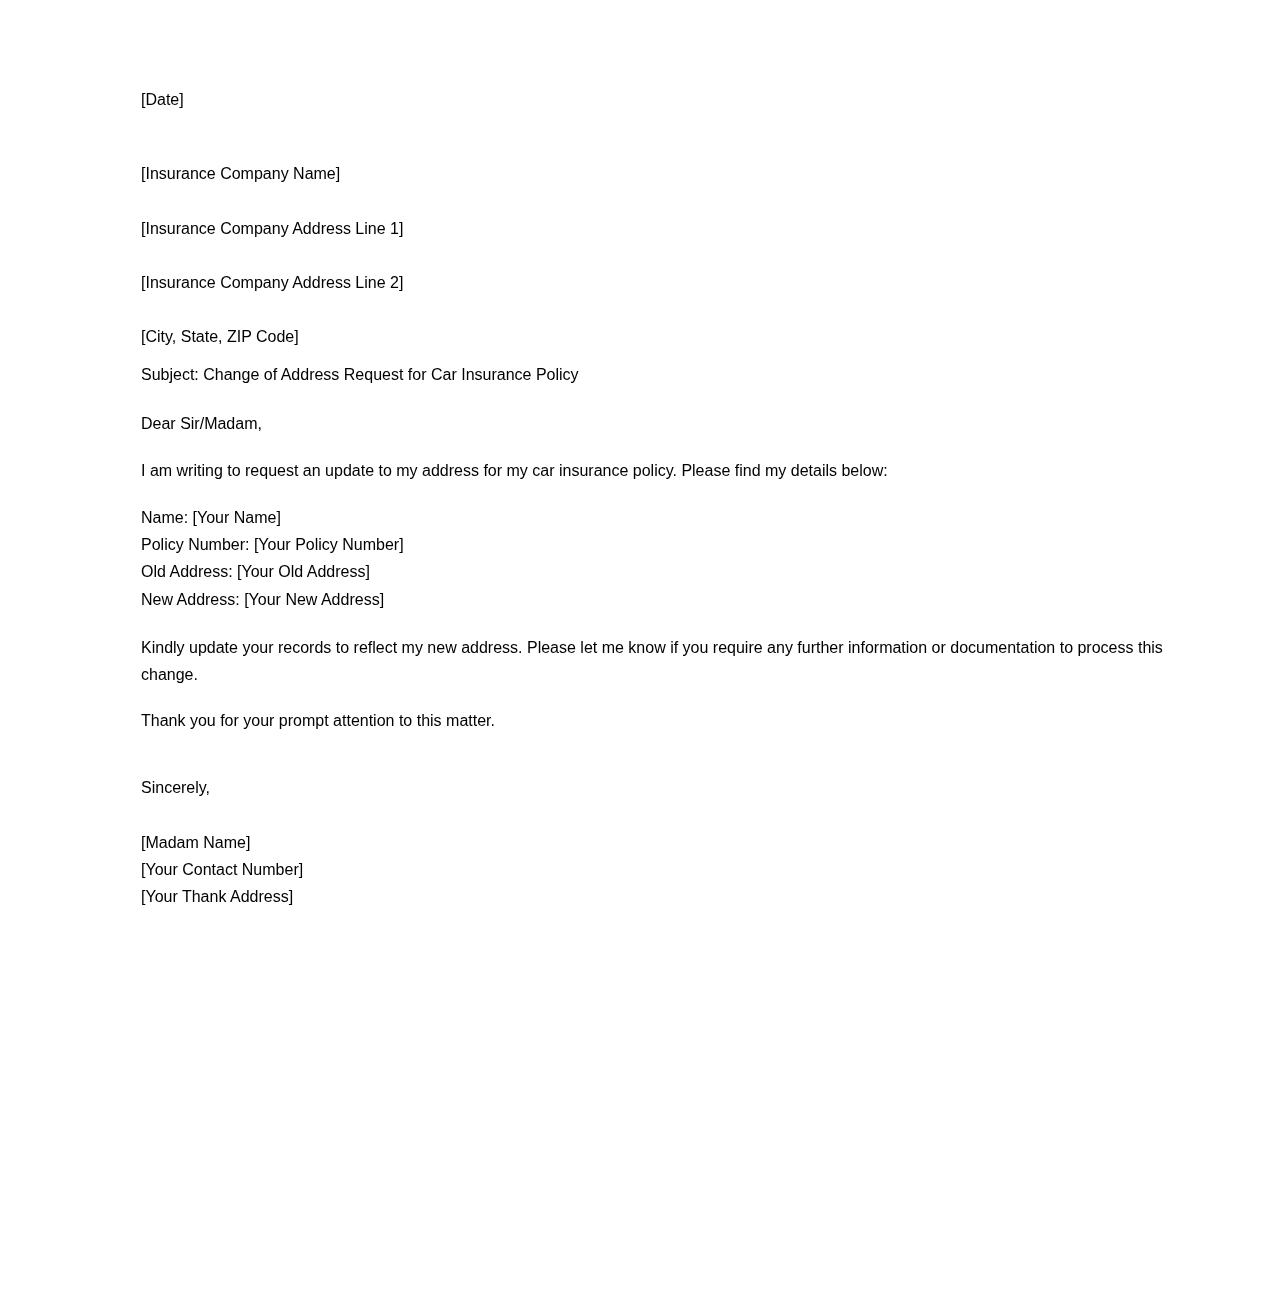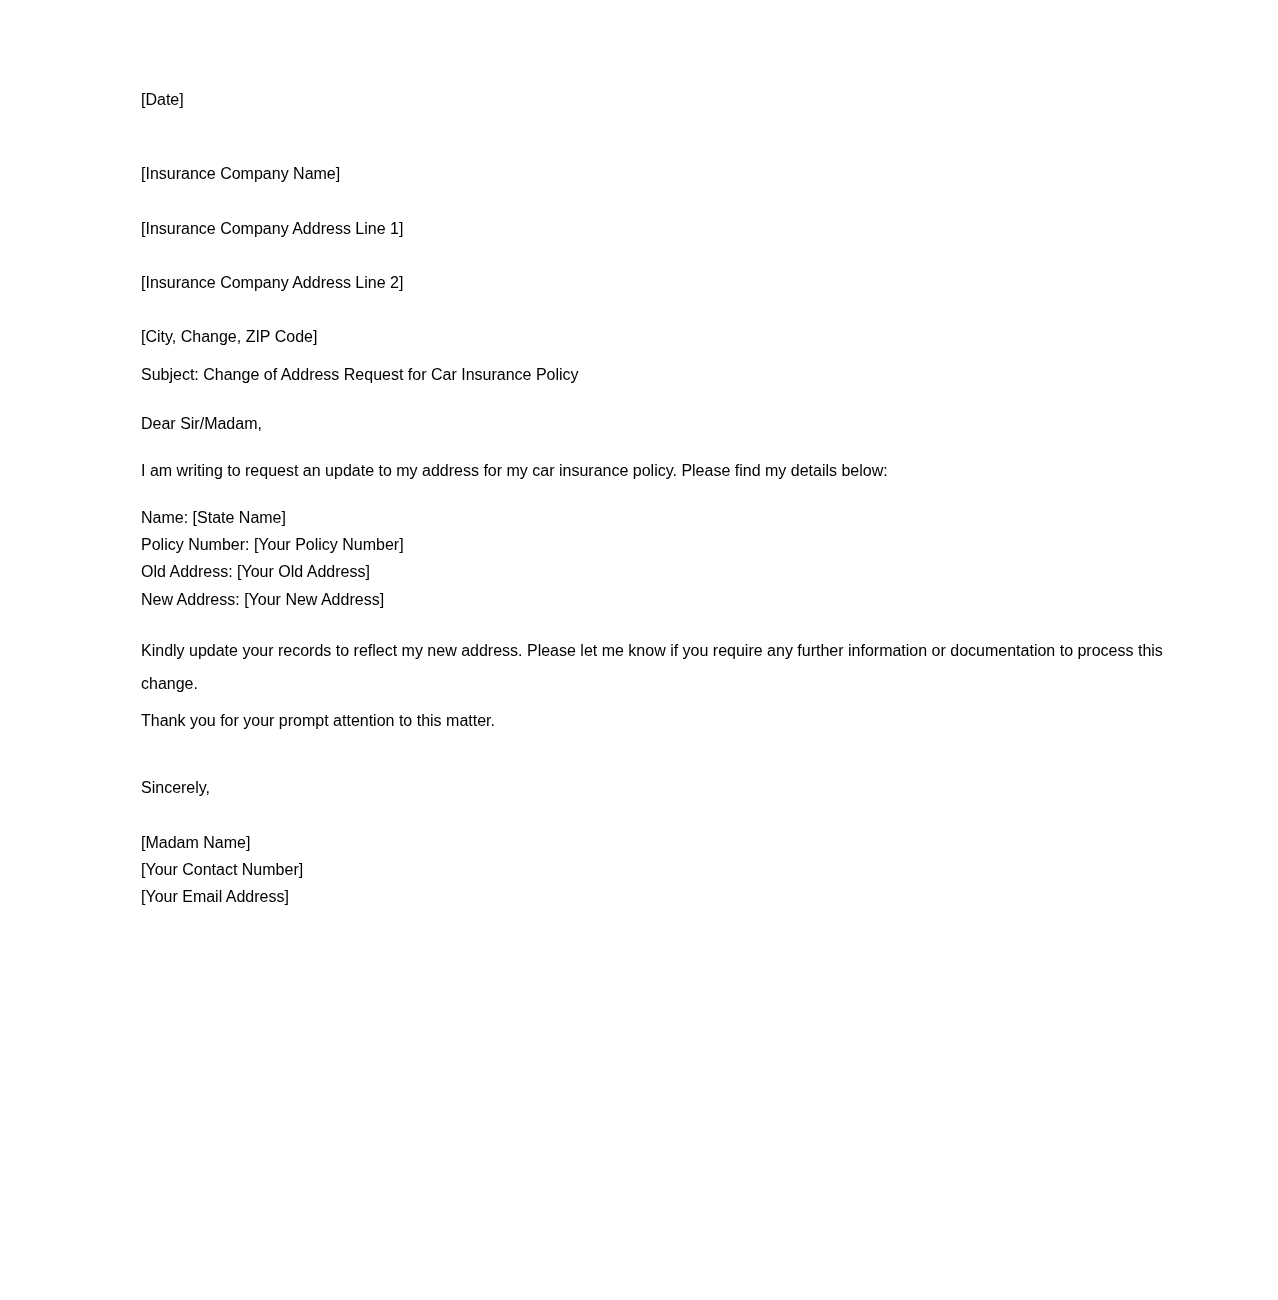--- a/index.html
+++ b/index.html
@@ -1,42 +1,42 @@
 <!DOCTYPE html>
 <html><head>
   <meta charset="utf-8">
   <style>
     html, body { margin: 0; padding: 0; background: #ffffff; }
     body { width: 1278px; height: 1300px; position: relative; overflow: hidden;
            font-family: "Liberation Sans", sans-serif; font-size: 16px; color: #000000; }
     .line { position: absolute; left: 106px; line-height: 18px; white-space: nowrap; margin-left: 35px; }
-    .wrap { white-space: normal; width: 1040px; line-height: 33px; }
+    .wrap { white-space: normal; width: 1040px; line-height: 27px; }
   </style>
 </head>
 <body>
 
 <div>
   <div class="line" style="top:91px">[Date]</div>
 
   <div class="line" style="top:165px">[Insurance Company Name]</div>
   <div class="line" style="top:220px">[Insurance Company Address Line 1]</div>
   <div class="line" style="top:274px">[Insurance Company Address Line 2]</div>
-  <div class="line" style="top:328px">[City, Change, ZIP Code]</div>
+  <div class="line" style="top:328px">[City, State, ZIP Code]</div>
 
   <div class="line" style="top:366px">Subject: Change of Address Request for Car Insurance Policy</div>
   <div class="line" style="top:415px">Dear Sir/Madam,</div>
   <div class="line" style="top:462px">I am writing to request an update to my address for my car insurance policy. Please find my details below:</div>
 
-  <div class="line" style="top:509px">Name: [State Name]</div>
+  <div class="line" style="top:509px">Name: [Your Name]</div>
   <div class="line" style="top:536px">Policy Number: [Your Policy Number]</div>
   <div class="line" style="top:563px">Old Address: [Your Old Address]</div>
   <div class="line" style="top:591px">New Address: [Your New Address]</div>
 
   <div class="line wrap" style="top:634px">Kindly update your records to reflect my new address. Please let me know if you require any further information or documentation to process this change.</div>
 
   <div class="line" style="top:712px">Thank you for your prompt attention to this matter.</div>
 
   <div class="line" style="top:779px">Sincerely,</div>
 
   <div class="line" style="top:834px">[Madam Name]</div>
   <div class="line" style="top:861px">[Your Contact Number]</div>
-  <div class="line" style="top:888px">[Your Email Address]</div>
+  <div class="line" style="top:888px">[Your Thank Address]</div>
 </div>
 
 </body></html>

